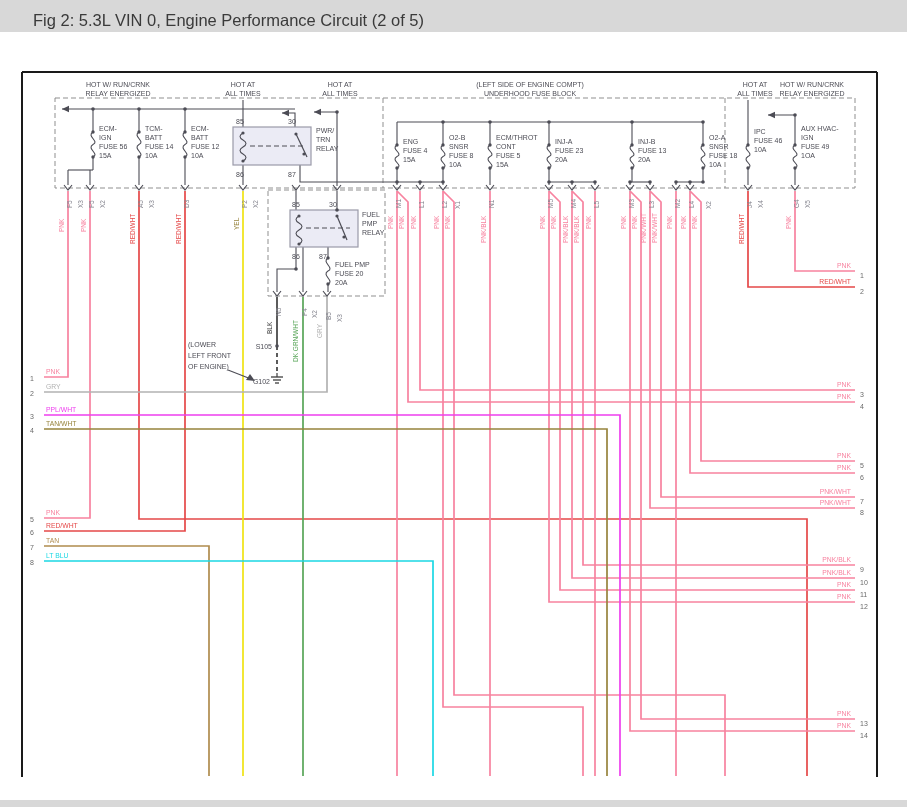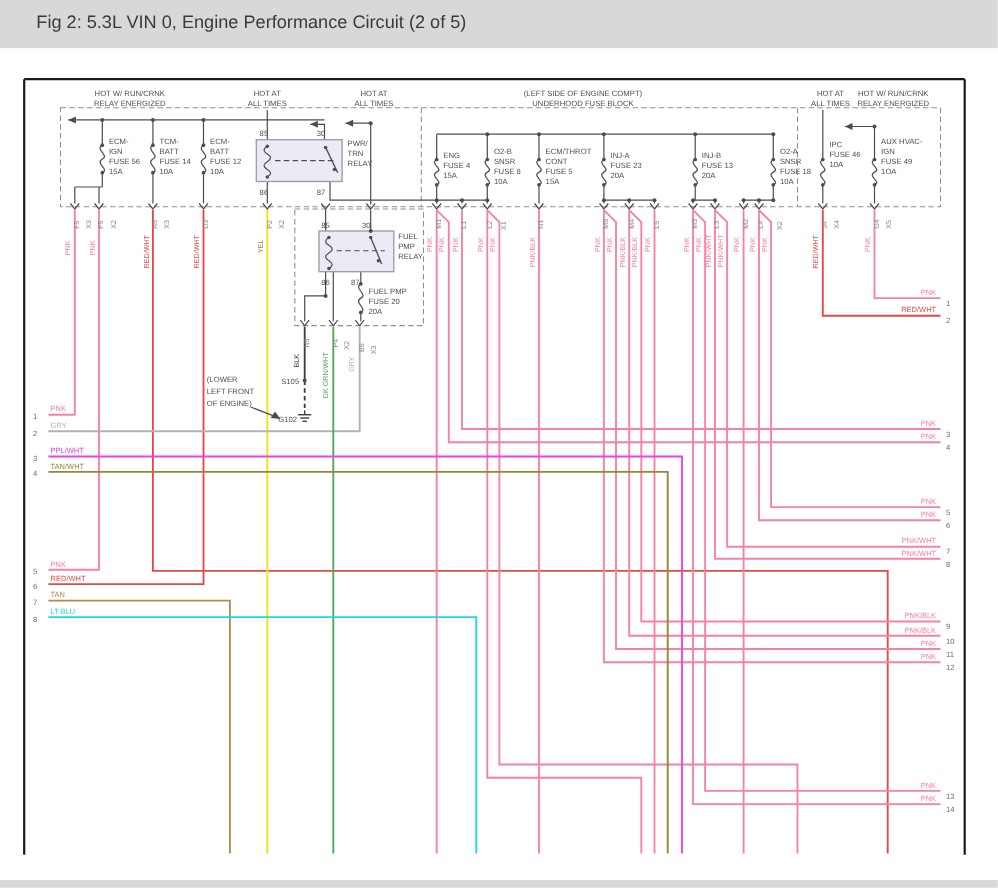--- a/index.html
+++ b/index.html
@@ -1,17 +1,17 @@
 <!DOCTYPE html>
 <html><head>
 <meta charset="utf-8">
 <style>
   html,body{margin:0;padding:0;background:#fff;width:907px;height:807px;overflow:hidden;
     font-family:"Liberation Sans",sans-serif;}
-  #titlebar{position:absolute;left:0;top:0;width:907px;height:44px;background:#d8d8d8;}
+  #titlebar{position:absolute;left:0;top:0;width:907px;height:32px;background:#d8d8d8;}
   #titlebar .t{position:absolute;left:33px;top:11px;font-size:16.5px;color:#3a3a3a;}
   #diagram-wrap{position:absolute;left:0;top:44px;width:907px;height:763px;background:#fff;}
   svg text{font-family:"Liberation Sans",sans-serif;}
   #bottomstrip{position:absolute;left:0;top:800px;width:907px;height:7px;background:#d8d8d8;}
 </style>
 </head>
 <body>
 
 <div id="titlebar">
   <div class="t">Fig 2: 5.3L VIN 0, Engine Performance Circuit (2 of 5)</div>

